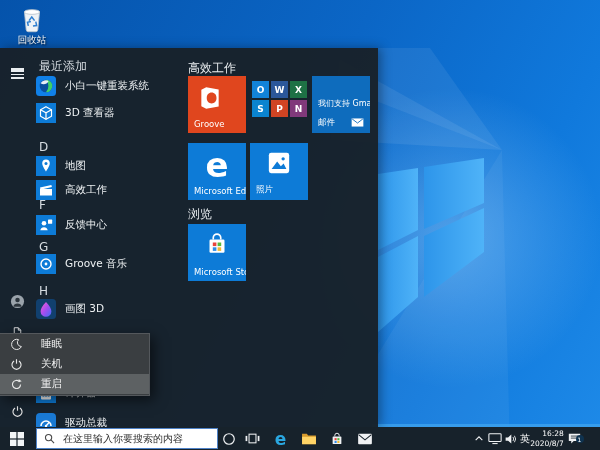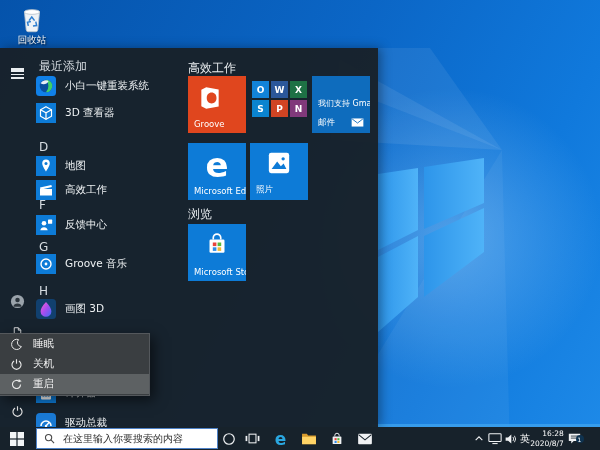--- a/index.html
+++ b/index.html
@@ -26,21 +26,21 @@
   .tile{position:absolute;width:58px;height:57px;color:#fff;overflow:hidden}
   .t-blue{background:#0d7bd7}
   .tile .tlbl{position:absolute;left:6px;bottom:4px;font-size:8.5px;white-space:nowrap}
   .smalltile{position:absolute;width:17px;height:17px;display:flex;align-items:center;
     justify-content:center;font-size:9px;font-weight:bold;color:#fff}
   .edge-e{font-size:34px;font-weight:bold;line-height:1;text-align:center;margin-top:5px}
   .mailmsg{position:absolute;left:6px;top:22px;font-size:8px;white-space:nowrap}
   
   #flyout{left:0;top:333px;width:150px;height:63px;background:#3a3e41;border:1px solid #54585c;
     border-left:none;box-shadow:4px 4px 12px rgba(0,0,0,.55);z-index:6;box-sizing:border-box}
-  .flyrow{position:relative;width:100%;height:20px;display:flex;align-items:center;gap:10px;
+  .flyrow{position:relative;width:100%;height:20px;display:flex;align-items:center;gap:18px;
     padding-left:10px;color:#f2f2f2;font-size:10.5px;box-sizing:border-box}
   .flyrow.hl{background:#5d6163}
   .flyic{width:13px;height:13px}
   
   #taskbar{left:0;top:427px;width:600px;height:23px;background:#17222b;z-index:10}
   .tbtn{position:absolute;top:0;height:23px;display:flex;align-items:center;justify-content:center}
   #searchbox{left:36px;top:1px;width:182px;height:21px;background:#fff;border:1px solid #4e82c8;
     display:flex;align-items:center;gap:6px;padding-left:7px;box-sizing:border-box;position:absolute}
   #searchbox input{border:none;outline:none;font-size:10px;color:#222;width:150px;
     background:transparent;font-family:inherit}

